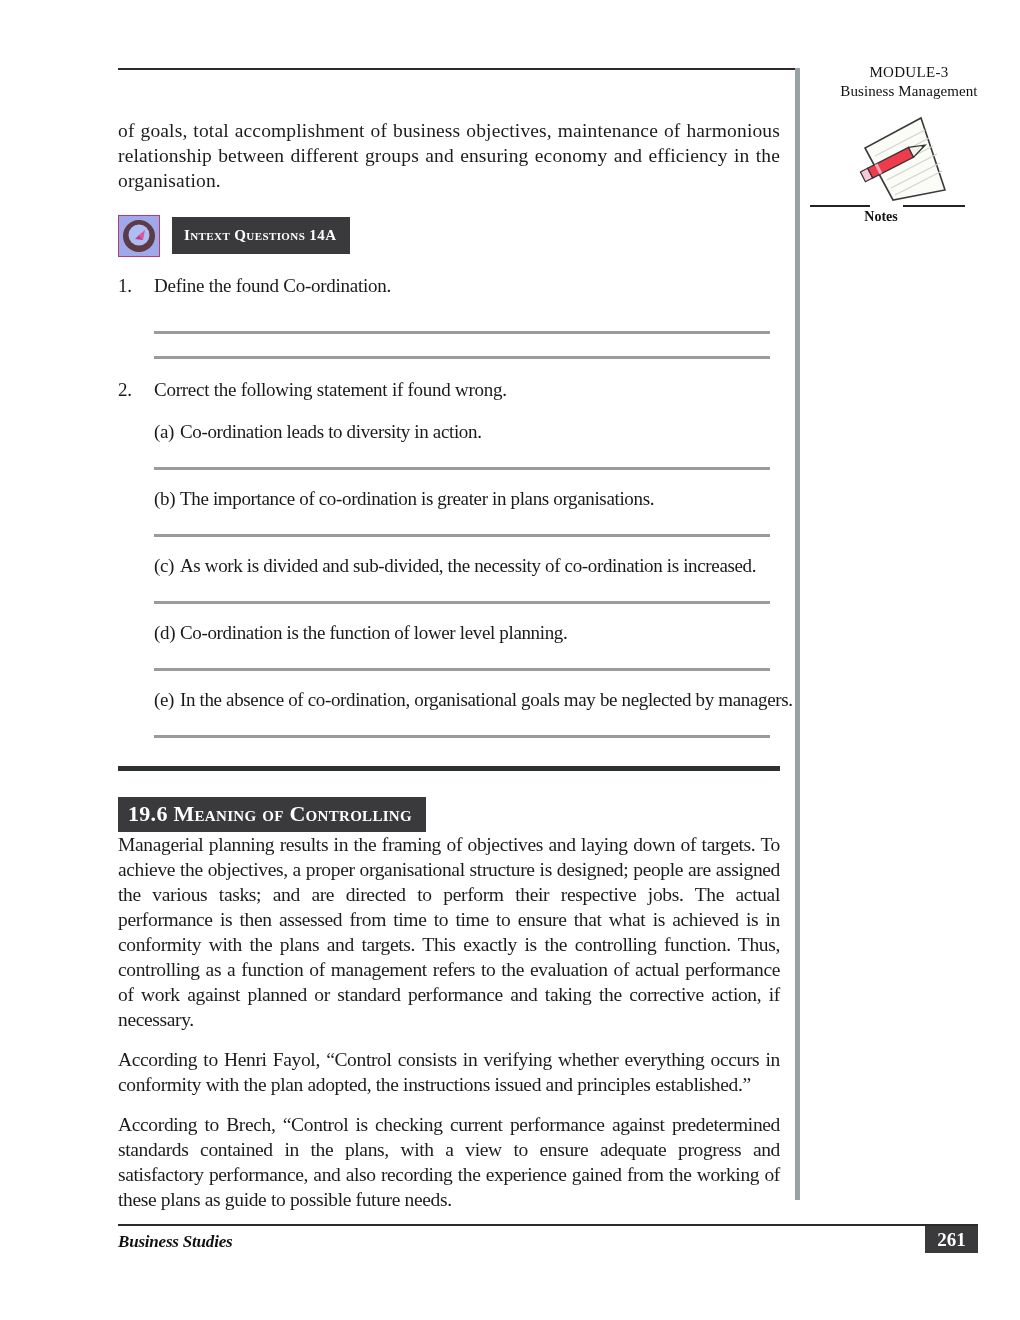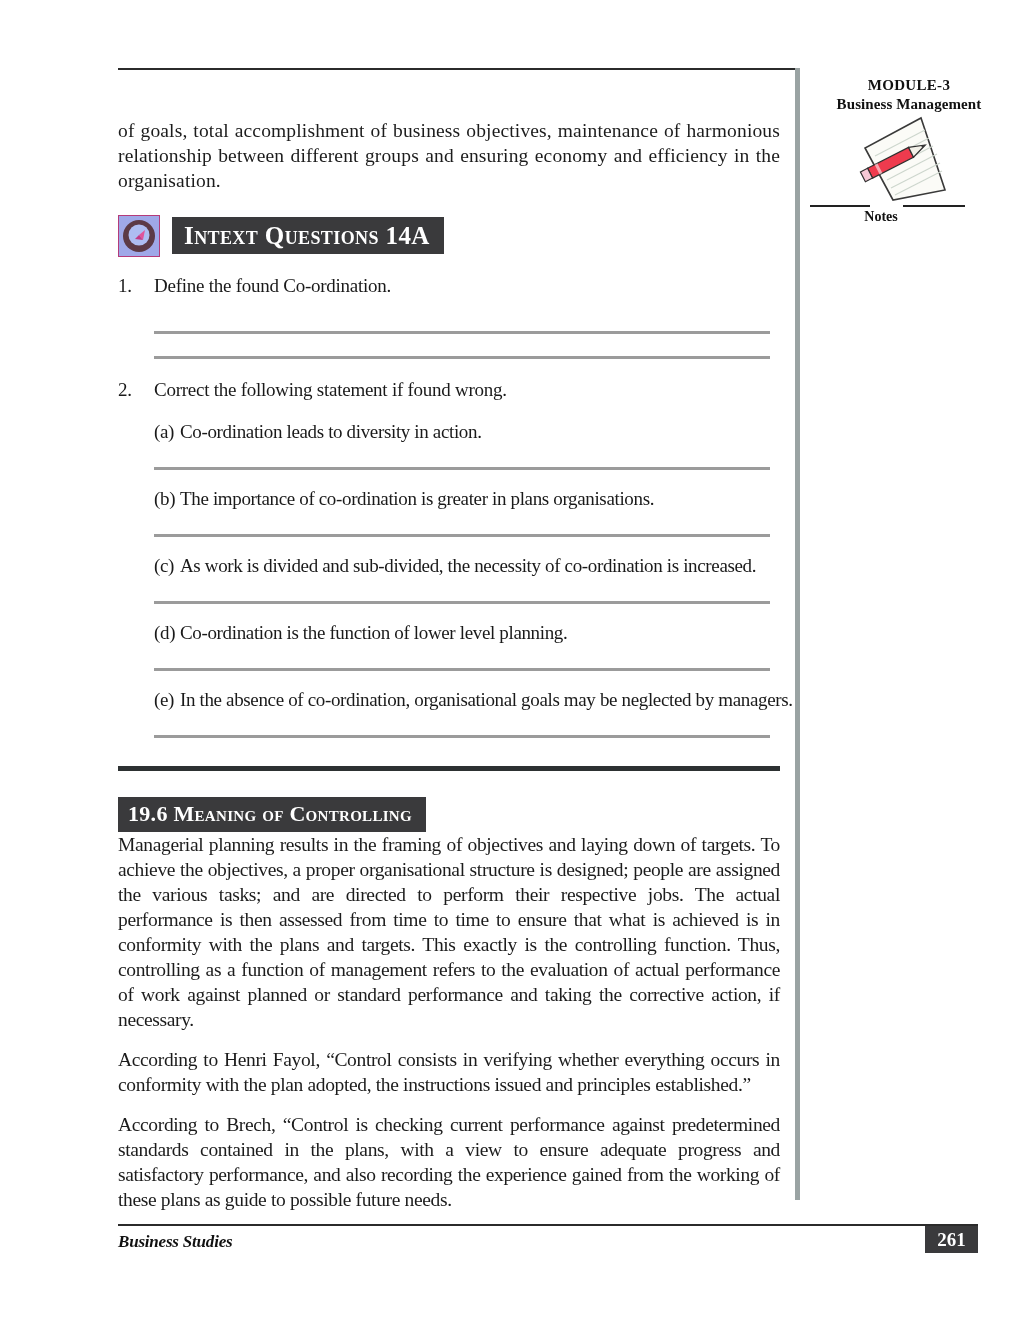--- a/index.html
+++ b/index.html
@@ -41,25 +41,25 @@
     top: 68px;
     width: 5px;
     height: 1132px;
     background: #9aa3a3;
   }
 
   
   .margin-head {
     position: absolute;
     left: 806px;
-    top: 76px;
+    top: 63px;
     width: 206px;
     text-align: center;
     font-family: "Liberation Serif", "DejaVu Serif", serif;
-    font-weight: bold;
+    font-weight: normal;
     font-size: 15px;
     line-height: 19px;
     color: #111111;
   }
   .margin-head .m-line1 { letter-spacing: .3px; }
   .margin-head .m-line2 { letter-spacing: .1px; }
 
   
   .notepad-wrap {
     position: absolute;
@@ -133,21 +133,21 @@
   .intext-banner {
     position: absolute;
     left: 54px;
     top: 2px;
     height: 37px;
     padding: 0 14px 0 12px;
     background: #3a3a3c;
     color: #ffffff;
     display: flex;
     align-items: center;
-    font-size: 25px;
+    font-size: 15px;
     font-variant: small-caps;
     font-weight: bold;
     letter-spacing: .4px;
     white-space: nowrap;
   }
 
   
   .q-item {
     position: relative;
     margin-top: 18px;

